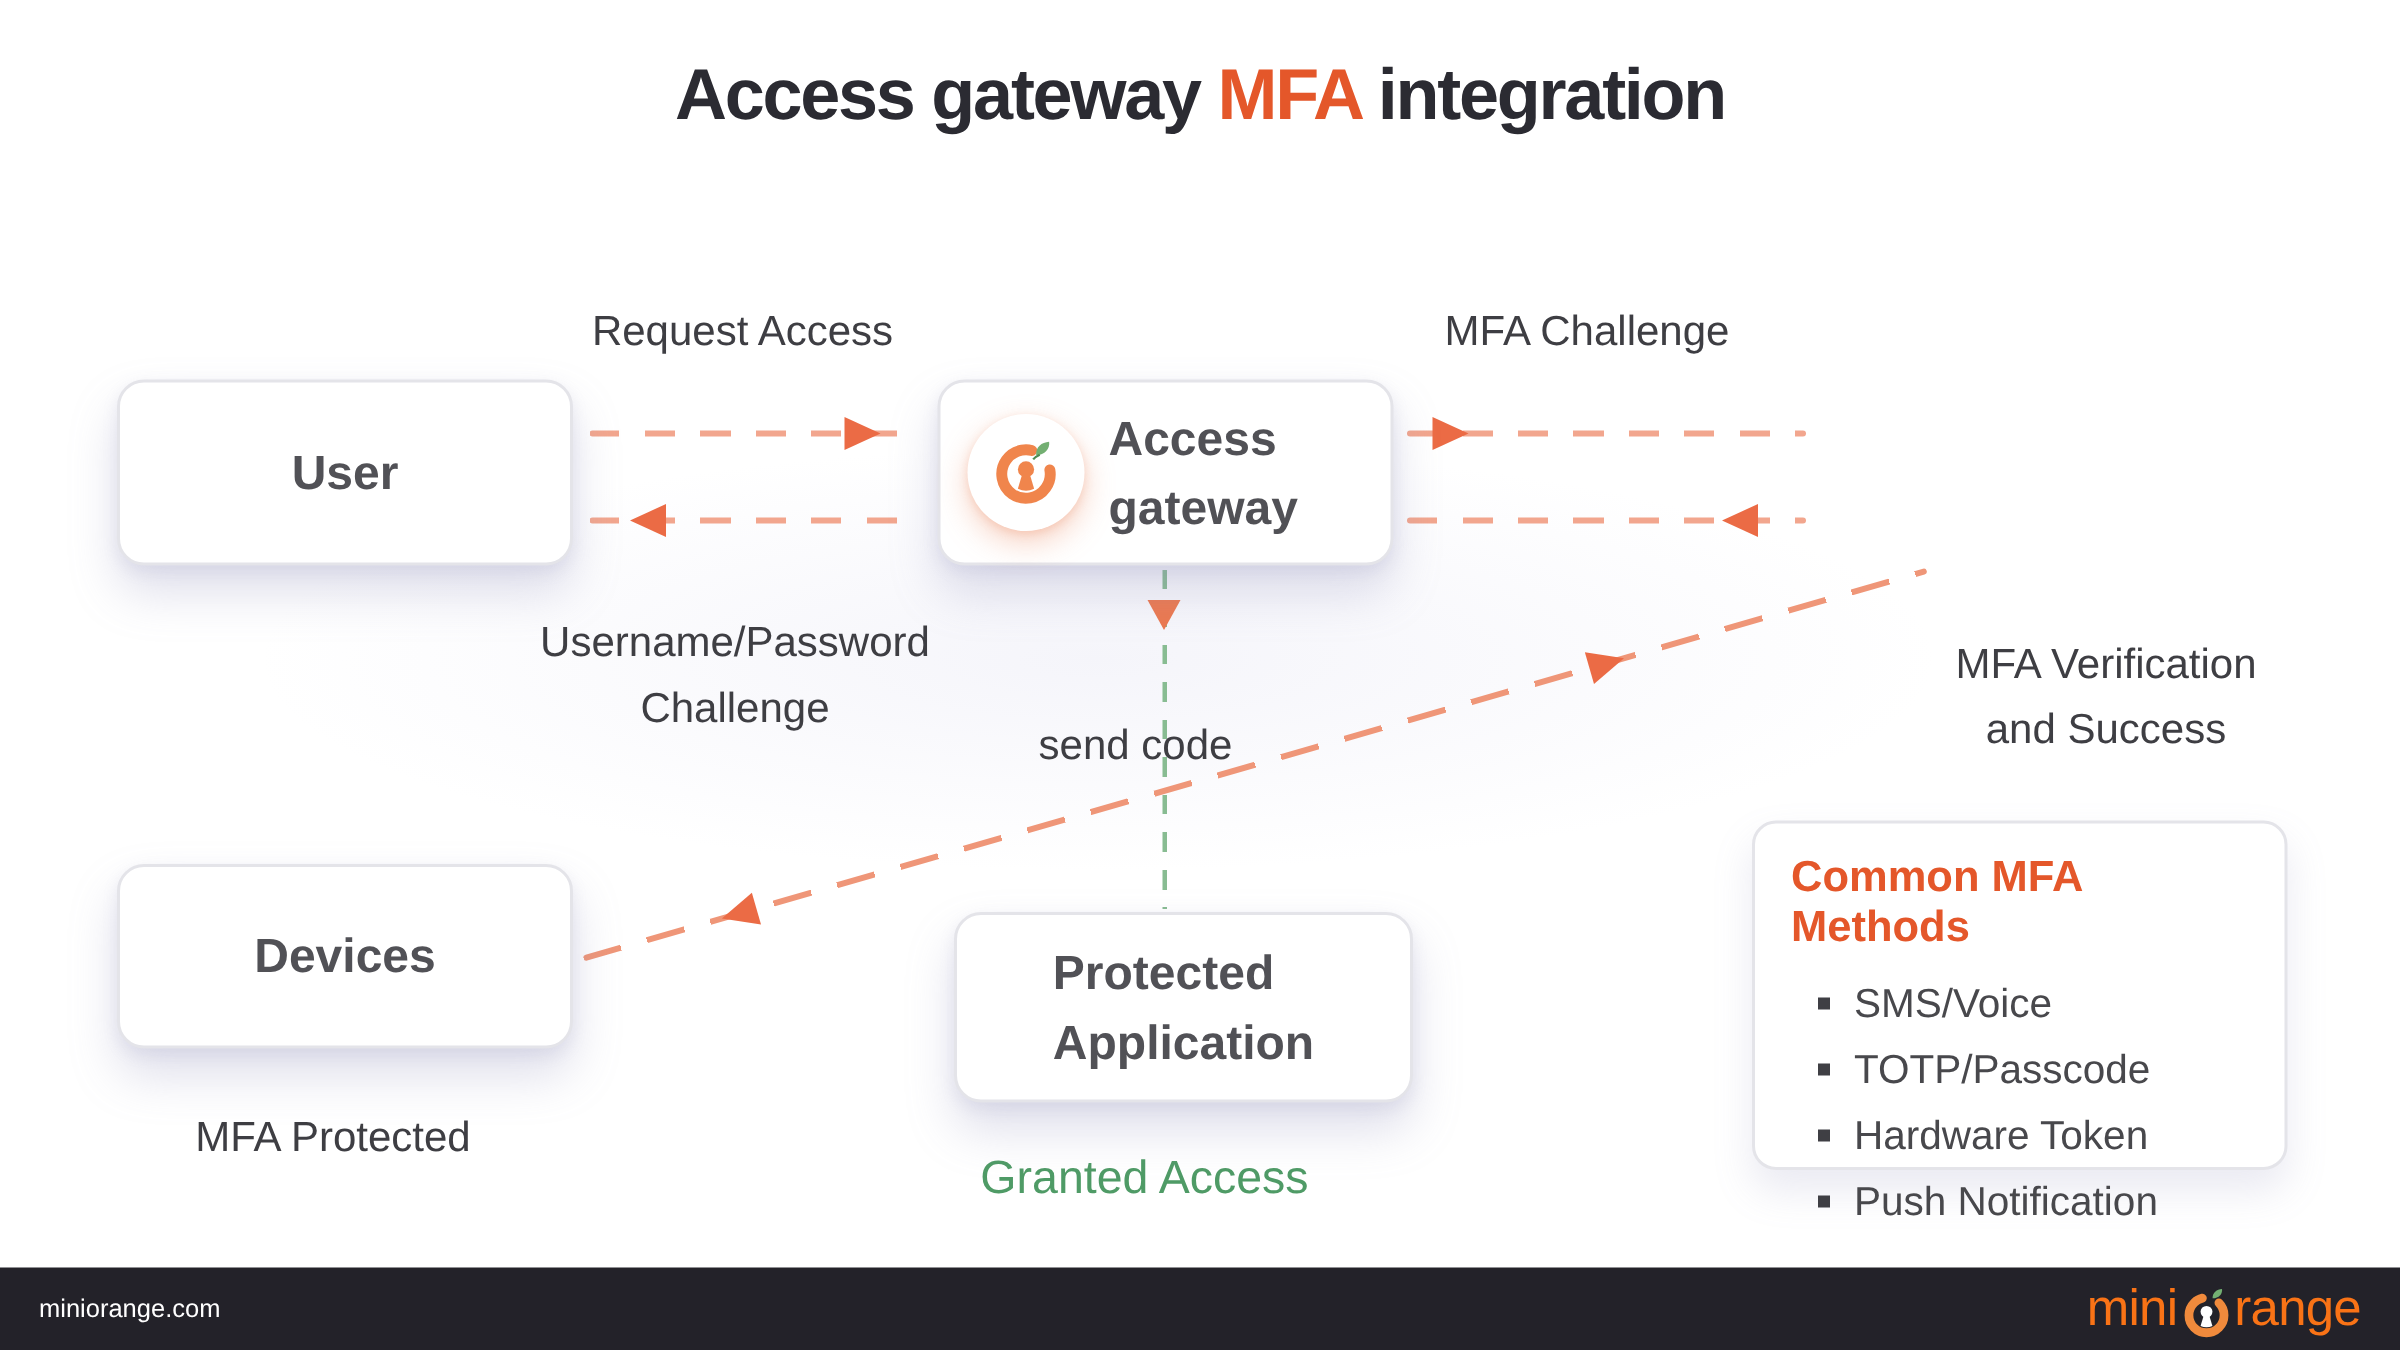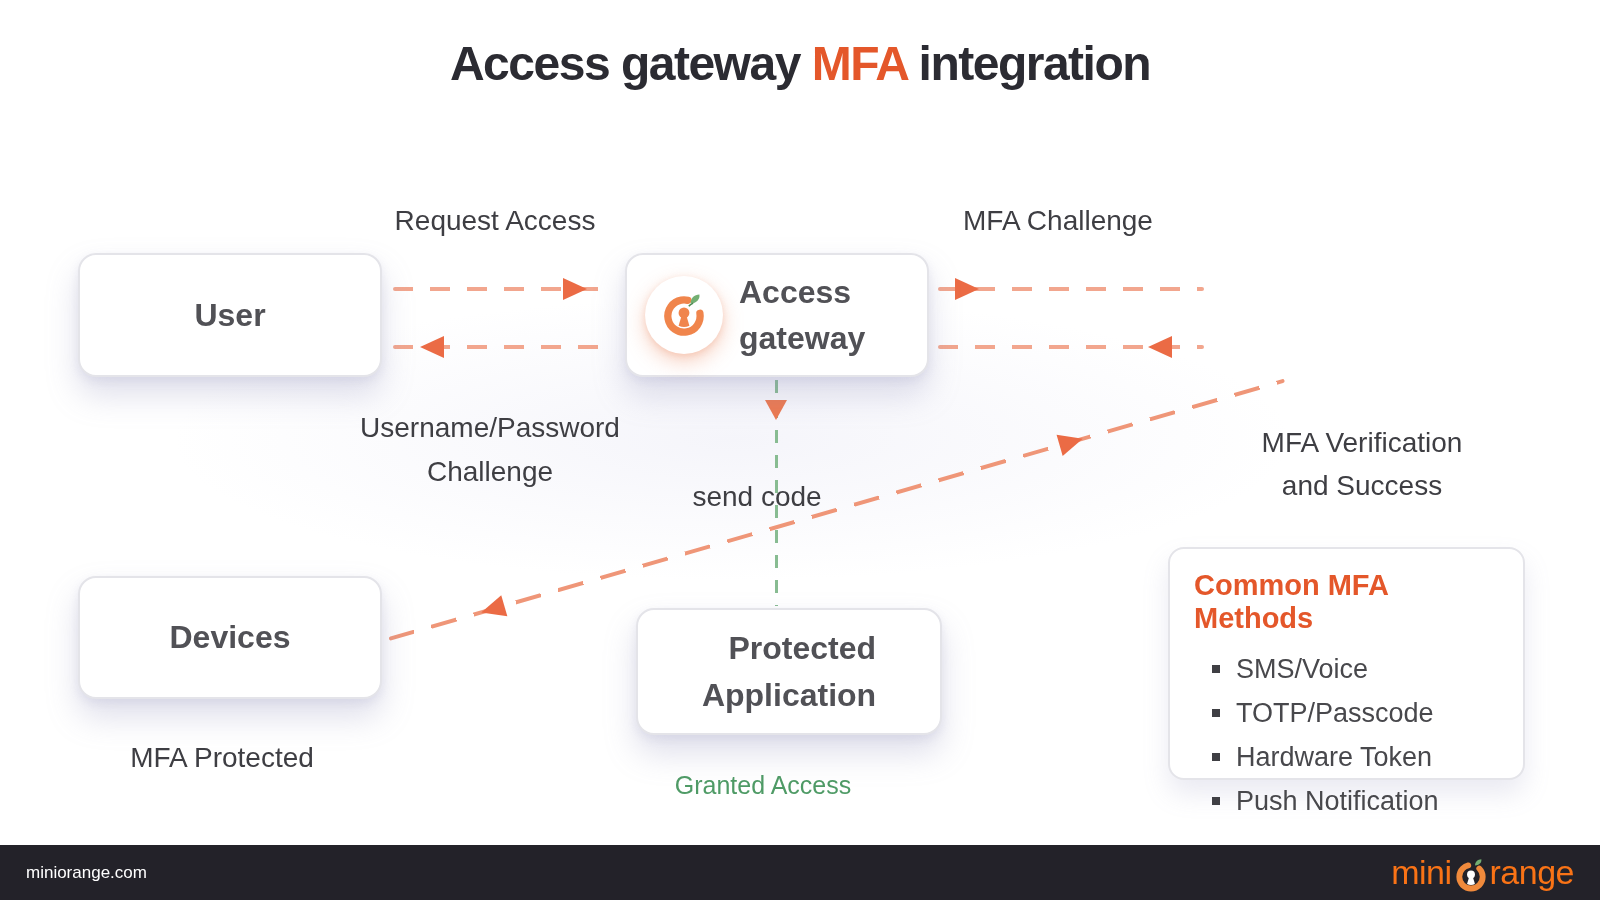--- a/index.html
+++ b/index.html
@@ -26,41 +26,41 @@
 
   
   .title{position:absolute;left:0;top:36px;width:1600px;text-align:center;
     font-size:48px;font-weight:700;letter-spacing:-1.5px;color:var(--ink);}
   .title .hl{color:var(--orange);}
 
   
   .node{position:absolute;background:#fff;border:2px solid var(--box-border);border-radius:18px;
     box-shadow:0 18px 32px rgba(141,141,184,.28),0 4px 10px rgba(141,141,184,.14);
     display:flex;align-items:center;justify-content:center;
-    color:var(--box-text);font-size:32px;font-weight:600;text-align:right;line-height:1.45;}
+    color:var(--box-text);font-size:32px;font-weight:600;text-align:left;line-height:1.45;}
   .node.user{left:78px;top:253px;width:304px;height:124px;}
   .node.gateway{left:625px;top:253px;width:304px;height:124px;justify-content:flex-start;padding-left:18px;text-align:left;}
   .node.mfa{left:1209px;top:253px;width:312px;height:124px;}
   .node.devices{left:78px;top:576px;width:304px;height:123px;}
   .node.app{left:636px;top:608px;width:306px;height:127px;}
 
   .gw-icon-wrap{width:78px;height:78px;border-radius:50%;background:#fff;flex:0 0 78px;
     box-shadow:0 8px 20px rgba(236,140,100,.38),0 2px 6px rgba(236,140,100,.25);
     display:flex;align-items:center;justify-content:center;margin-right:16px;}
   .gw-label{display:block;}
 
   
   .flow-label{position:absolute;color:var(--label-text);font-size:28px;text-align:center;line-height:44px;}
   .lbl-request{left:345px;top:199px;width:300px;}
   .lbl-challenge{left:908px;top:199px;width:300px;}
   .lbl-userpass{left:310px;top:406px;width:360px;}
   .lbl-sendcode{left:657px;top:475px;width:200px;}
-  .lbl-verify{left:1182px;top:421px;width:360px;line-height:43px;}
+  .lbl-verify{left:1224px;top:421px;width:360px;line-height:43px;}
   .lbl-response{left:72px;top:736px;width:300px;}
-  .lbl-granted{left:613px;top:763px;width:300px;color:var(--green);font-size:25px;}
+  .lbl-granted{left:613px;top:763px;width:300px;color:var(--green);font-size:31px;}
 
   
   .hline{position:absolute;height:4px;border-radius:2px;
     background:repeating-linear-gradient(90deg,var(--dash) 0 20px,transparent 20px 37px);}
   .l-user-gw{left:393px;top:287px;width:218px;}
   .l-gw-user{left:393px;top:345px;width:218px;}
   .l-gw-mfa{left:938px;top:287px;width:266px;}
   .l-mfa-gw{left:938px;top:345px;width:266px;}
 
   .diag{position:absolute;left:389px;top:637px;width:932px;height:4px;

